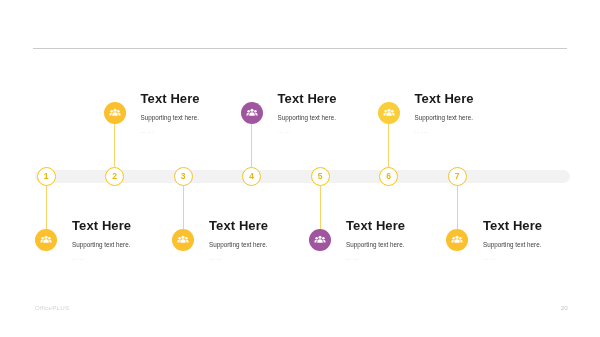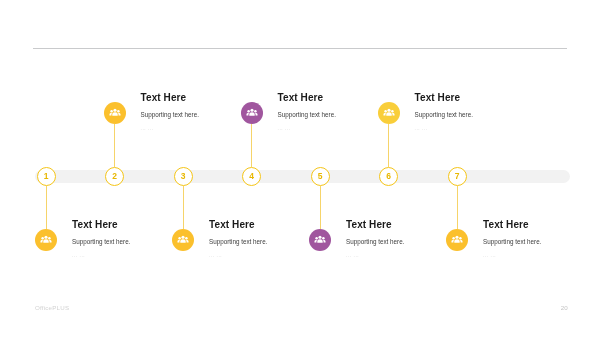--- a/index.html
+++ b/index.html
@@ -45,21 +45,21 @@
     width:22px;height:22px;margin-left:-11px;margin-top:-11px;
     border-radius:50%;
     display:flex;align-items:center;justify-content:center;
     z-index:4;
   }
   .icon-circle svg{width:12px;height:12px;display:block;}
 
   
   .txt{position:absolute;width:130px;}
   .txt .head{
-    font-size:10px;font-weight:bold;color:#1a1a1a;
+    font-size:13px;font-weight:bold;color:#1a1a1a;
     letter-spacing:.1px;line-height:1.1;
     margin:0 0 9px 0;white-space:nowrap;
   }
   .txt .sub{
     font-size:6.3px;color:#3d3d3d;line-height:1.1;
     margin:0 0 8px 0;white-space:nowrap;
   }
   .txt .faint{
     font-size:4.6px;color:#c6c6c6;line-height:1;
     margin:0;letter-spacing:.6px;white-space:nowrap;

